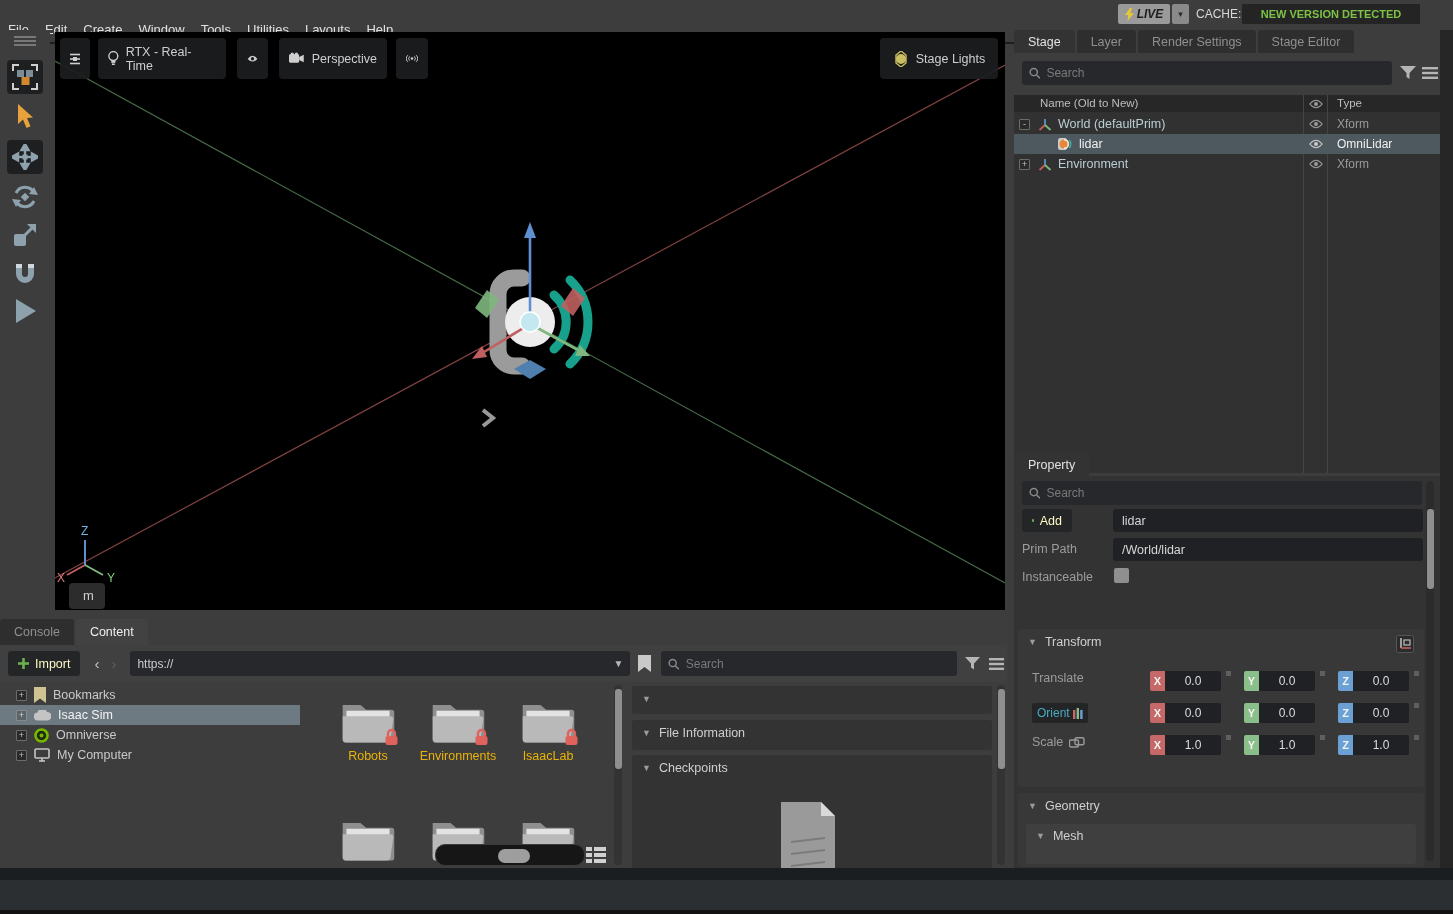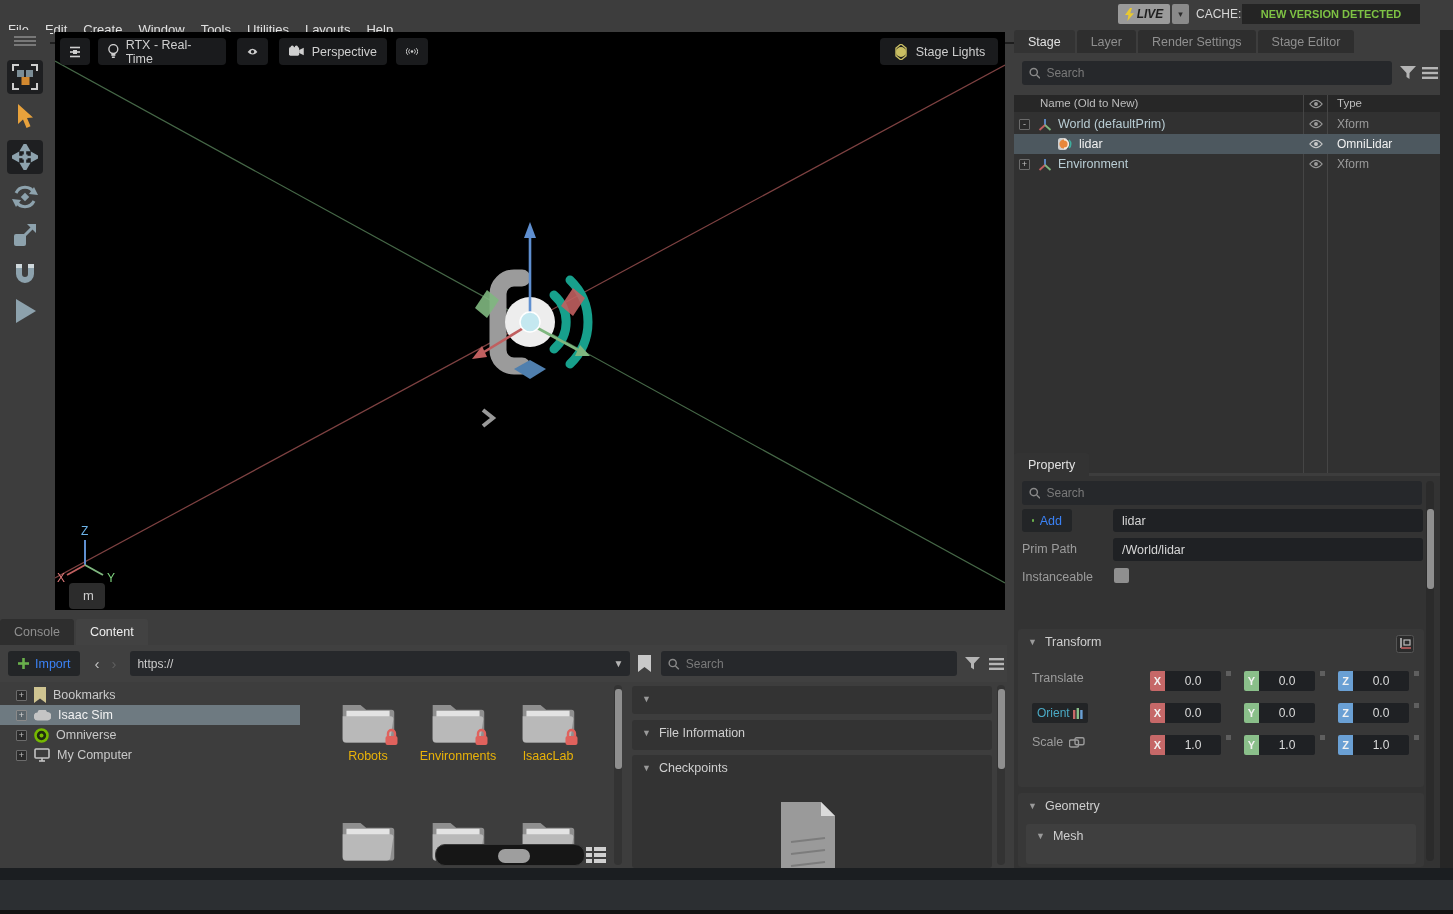--- a/index.html
+++ b/index.html
@@ -25,21 +25,21 @@
 
   
   .ltb { left:0; top:30px; width:50px; height:838px; background:#3d3d3d; }
   .ltb-slot { position:absolute; left:7px; width:36px; height:34px; display:flex;
     align-items:center; justify-content:center; border-radius:4px; }
   .ltb-active { background:#1e1f21; }
 
   
   .viewport { left:55px; top:32px; width:950px; height:578px; background:#000;
     overflow:hidden; }
-  .vp-btn { position:absolute; height:27px; background:rgba(28,29,31,0.92);
+  .vp-btn { position:absolute; height:41px; background:rgba(28,29,31,0.92);
     border-radius:4px; display:flex; align-items:center; justify-content:center;
     gap:7px; color:#cfcfcf; font-size:12.5px; padding:0 10px; }
 
   
   .rpanel { left:1014px; top:30px; width:426px; height:838px; background:#3d3d3d; }
   .redge { left:1440px; top:30px; width:13px; height:838px; background:#262626; }
   .tabs { display:flex; gap:2px; height:23px; }
   .tab { padding:0 14px; height:23px; display:flex; align-items:center;
     background:#2e2e2e; color:#8f8f8f; font-size:12.5px; border-radius:3px 3px 0 0; }
   .tab.active { background:#333333; color:#e2e2e2; }
@@ -72,21 +72,21 @@
   .axis-field { width:56px; height:20px; background:#1f2124; border-radius:0 2px 2px 0;
     color:#dddddd; font-size:12px; display:flex; align-items:center; justify-content:center; }
   .mini-sq { width:5px; height:5px; background:#5f5f5f; margin-left:5px; }
   .trow { position:absolute; display:flex; align-items:flex-start; }
 
   
   .cbrowser { left:0; top:618px; width:1007px; height:250px; background:#3d3d3d; overflow:hidden; }
   .cb-toolbar { position:absolute; left:0; top:27px; width:1007px; height:37px;
     background:#404040; display:flex; align-items:center; }
   .btn-dark { background:#232527; border-radius:3px; height:25px; display:flex;
-    align-items:center; gap:6px; padding:0 10px; color:#3b82f6; font-size:12.5px; }
+    align-items:center; gap:6px; padding:0 10px; color:#fef9c3; font-size:12.5px; }
   .ctree-row { position:absolute; left:0; width:300px; height:20px; display:flex;
     align-items:center; gap:7px; padding-left:16px; color:#c9c9c9; font-size:12.5px; }
   .ctree-row.selected { background:#6e7a81; color:#f2f2f2; }
   .folder-tile { position:absolute; width:92px; text-align:center; color:#eab308; font-size:12.5px; }
   .csec { position:absolute; background:#333333; border-radius:3px; left:632px; width:360px; }
   .scroll-thumb { position:absolute; width:7px; border-radius:3px; background:#8f8f8f; }
 
   .statusbar1 { left:0; top:868px; width:1453px; height:12px; background:#1b1e21; }
   .statusbar2 { left:0; top:880px; width:1453px; height:30px; background:#2c2f32; }
   .statusbar3 { left:0; top:910px; width:1453px; height:4px; background:#121212; }

